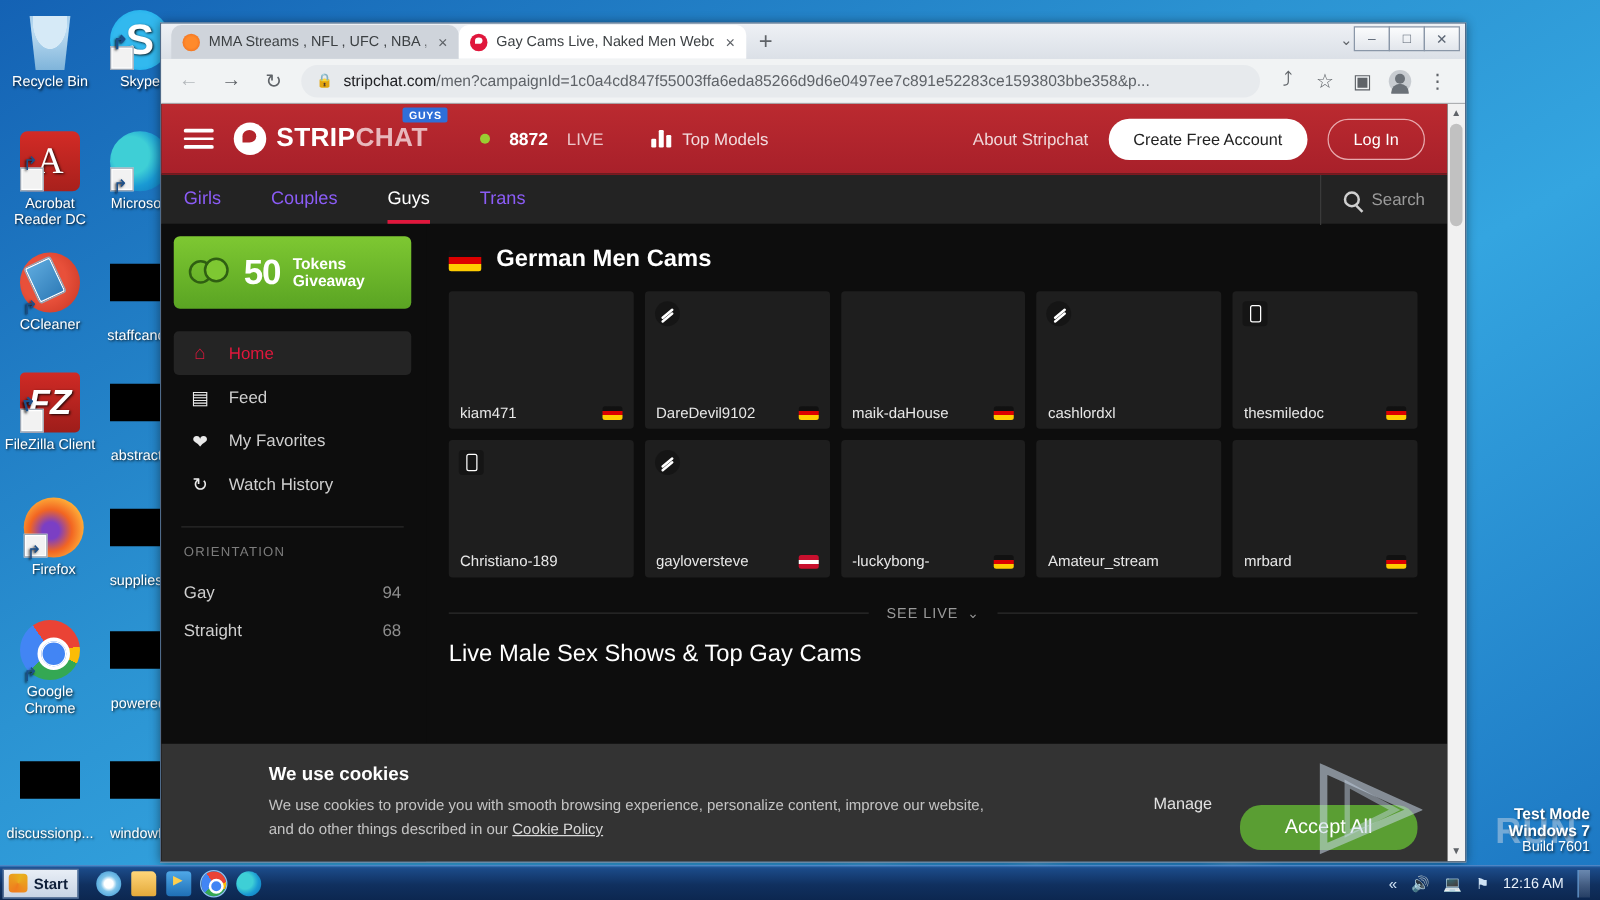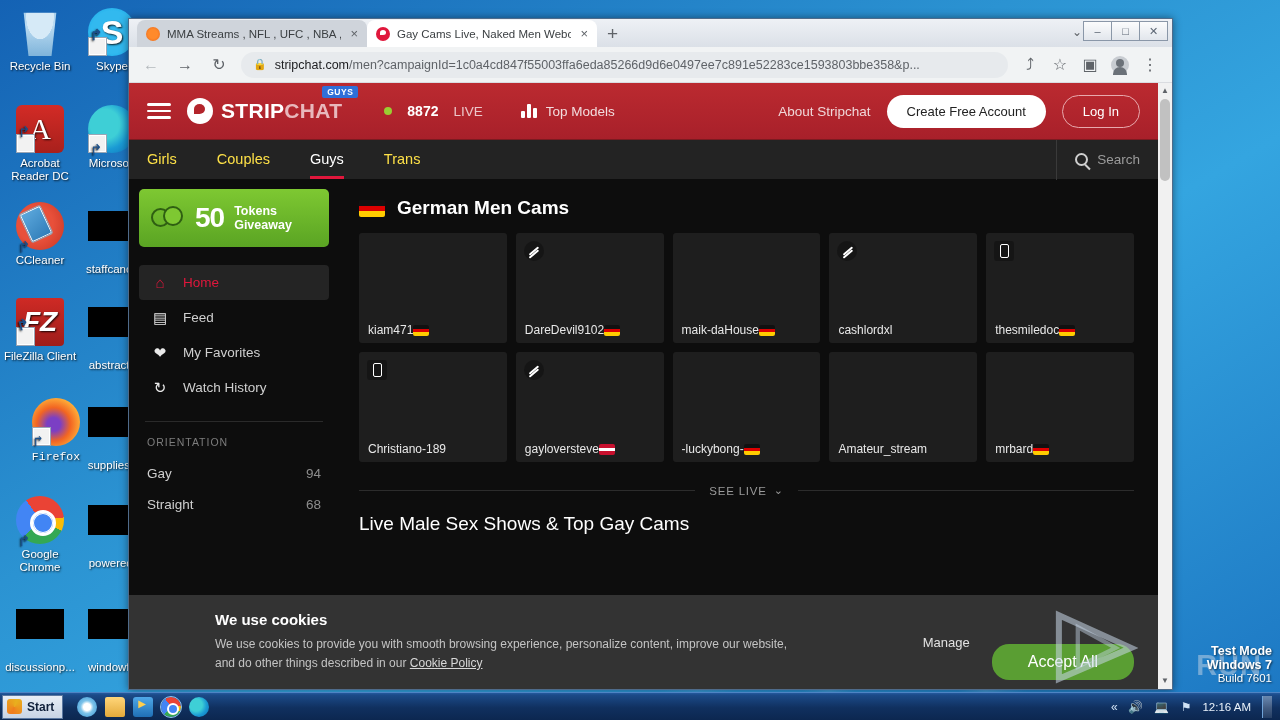--- a/index.html
+++ b/index.html
@@ -132,21 +132,21 @@
   .bars{ display:flex; align-items:flex-end; gap:2px; height:14px; }
   .bars i{ display:block; width:4px; background:#fff; border-radius:1px; }
   .sc-right{ margin-left:auto; display:flex; align-items:center; gap:16px; }
   .about{ font-size:13.5px; color:#f0d7d9; }
   .btn-create{ background:#fff; color:#222; font-size:13px; border-radius:18px; padding:9px 20px; font-weight:500; }
   .btn-login{ border:1px solid #e8a9ad; color:#fff; font-size:13px; border-radius:18px; padding:8px 20px; }
 
   
   .sc-nav{ height:40px; background:#232323; display:flex; align-items:center; padding:0 18px; position:relative;
     border-top:1px solid #7b1a20; }
-  .sc-nav a{ font-size:14.5px; color:#fde047; margin-right:40px; position:relative; line-height:39px; }
+  .sc-nav a{ font-size:14.5px; color:#8b5cf6; margin-right:40px; position:relative; line-height:39px; }
   .sc-nav a.on{ color:#fff; }
   .sc-nav a.on:after{ content:""; position:absolute; left:0; right:0; bottom:0; height:3px; background:#e0173c; }
   .sc-search{ margin-left:auto; display:flex; align-items:center; gap:9px; color:#9b9b9b; font-size:13.5px;
     border-left:1px solid #3a3a3a; padding-left:18px; height:40px; }
   .mag{ width:13px; height:13px; border:2px solid #cfcfcf; border-radius:50%; position:relative; }
   .mag:after{ content:""; position:absolute; right:-5px; bottom:-4px; width:7px; height:2px; background:#cfcfcf; transform:rotate(45deg); }
 
   
   .sc-body{ display:flex; height:calc(100% - 96px); background:#0d0d0d; }
   .sc-side{ width:212px; flex:none; background:#0d0d0d; padding:10px 12px 0 10px; }
@@ -178,21 +178,21 @@
   .card{ background:#1e1e1e; border-radius:3px; height:110px; position:relative; overflow:hidden; }
   .badge{ position:absolute; left:8px; top:8px; width:20px; height:20px; border-radius:50%;
     background:rgba(20,20,20,.85); display:flex; align-items:center; justify-content:center; }
   .badge.sq{ border-radius:3px; }
   .ic-nocam{ width:13px; height:13px; position:relative; }
   .ic-nocam:before,.ic-nocam:after{ content:""; position:absolute; left:1px; top:5px; width:12px; height:2.2px;
     background:#fff; transform:rotate(-40deg); border-radius:1px; }
   .ic-nocam:after{ top:8.5px; }
   .ic-phone{ width:9px; height:14px; border:1.8px solid #fff; border-radius:2px; }
   .cap{ position:absolute; left:0; right:0; bottom:0; height:26px; display:flex; align-items:center;
-    justify-content:flex-start; padding:0 9px; }
+    justify-content:space-between; padding:0 9px; }
   .cap .nm{ font-size:12px; color:#e8e8e8; white-space:nowrap; overflow:hidden; }
   .cap .fl{ width:16px; height:11px; border-radius:2px; flex:none; }
   .fl.de{ background:linear-gradient(180deg,#111 0 33.3%, #d00 33.3% 66.6%, #fc0 66.6% 100%); }
   .fl.at{ background:linear-gradient(180deg,#c8102e 0 33.3%, #fff 33.3% 66.6%, #c8102e 66.6% 100%); }
   .seemore{ display:flex; align-items:center; gap:14px; margin:22px 0 16px; }
   .seemore .ln{ flex:1; height:1px; background:#2c2c2c; }
   .seemore .tx{ font-size:11.5px; letter-spacing:.8px; color:#9a9a9a; display:flex; align-items:center; gap:7px; }
   .seemore .tx .cv{ font-size:11px; }
   .bigtitle{ font-size:19px; color:#fff; font-weight:normal; }
 
@@ -281,21 +281,21 @@
     <div class="gfx ic-filezilla shortcut">FZ</div>
     <span class="lbl">FileZilla Client</span>
   </div>
   <div class="dicon" style="left:72px;top:298px;">
     <div class="gfx">
         <div class="ic-blank"></div>
       </div>
     <span class="lbl">abstractv</span>
   </div>
 
-  <div class="dicon" style="left:16px;top:398px;font-family:Liberation Mono, monospace;">
+  <div class="dicon" style="left:3px;top:398px;">
     <div class="gfx ic-firefox shortcut"></div>
     <span class="lbl">Firefox</span>
   </div>
   <div class="dicon" style="left:72px;top:398px;">
     <div class="gfx">
         <div class="ic-blank"></div>
       </div>
     <span class="lbl">supplieso</span>
   </div>
 

